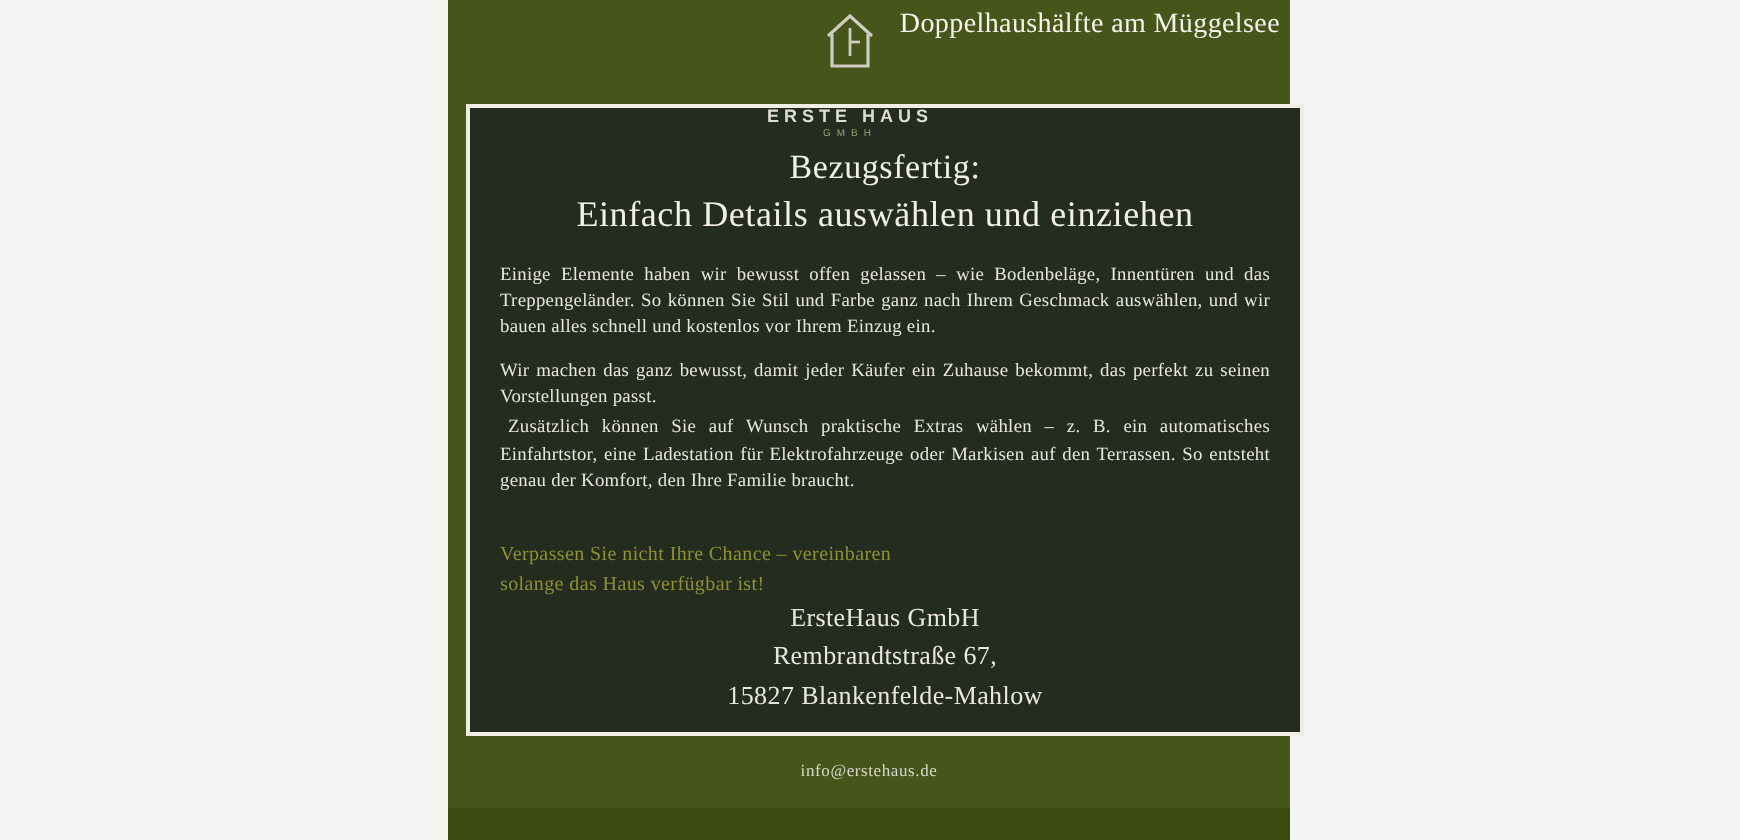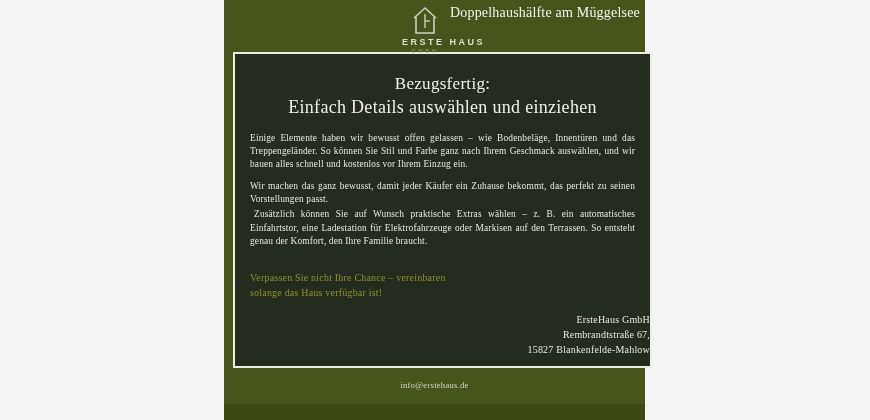--- a/index.html
+++ b/index.html
@@ -14,21 +14,21 @@
   }
   
   .logo{
     position:absolute; top:5px; left:201px; transform:translateX(-50%);
     text-align:center; z-index:3; width:120px;
   }
   .logo svg{display:block; margin:0 auto;}
   .logo-name{
     font-family:"Liberation Sans", sans-serif;
     font-size:9px; font-weight:bold; letter-spacing:2.5px;
-    color:#ddddd0; margin-top:2px; white-space:nowrap;text-align:right;
+    color:#ddddd0; margin-top:18px; white-space:nowrap;
   }
   .logo-sub{
     font-family:"Liberation Sans", sans-serif;
     font-size:5px; letter-spacing:3px; color:#99a077; margin-top:1px;
   }
   .headline{
     position:absolute; top:5px; right:5px; z-index:2;
     font-size:14px; color:#f7f5ec; letter-spacing:0.2px; white-space:nowrap;text-align:center;
   }
   
@@ -48,22 +48,22 @@
     text-align:justify; color:#e9e7db; letter-spacing:0.15px;
   }
   .box-body p.p2{ margin-bottom:2px; }
   .box-body p.p3{ text-indent:4px; }
   .cta{
     margin-top:21px; text-align:left;
     font-size:10px; line-height:1.55; letter-spacing:0.2px;
     color:var(--cta,#8f912f);
   }
   .contact{
-    position:absolute; left:0; right:0; bottom:9px; text-align:right;
-    font-size:10px; line-height:1.5; color:#e9e7db; letter-spacing:0.2px;
+    position:absolute; left:0; right:0; bottom:9px; text-align:center;
+    font-size:13px; line-height:1.5; color:#e9e7db; letter-spacing:0.2px;
   }
   
   .links{
     position:absolute; left:0; right:0; top:379px; text-align:center; line-height:1.2;
   }
   .website{
     font-size:11px; font-weight:bold; letter-spacing:0.4px; color:#f3f1e7;
     text-decoration:none; display:block; cursor:pointer;
   }
   .email{

